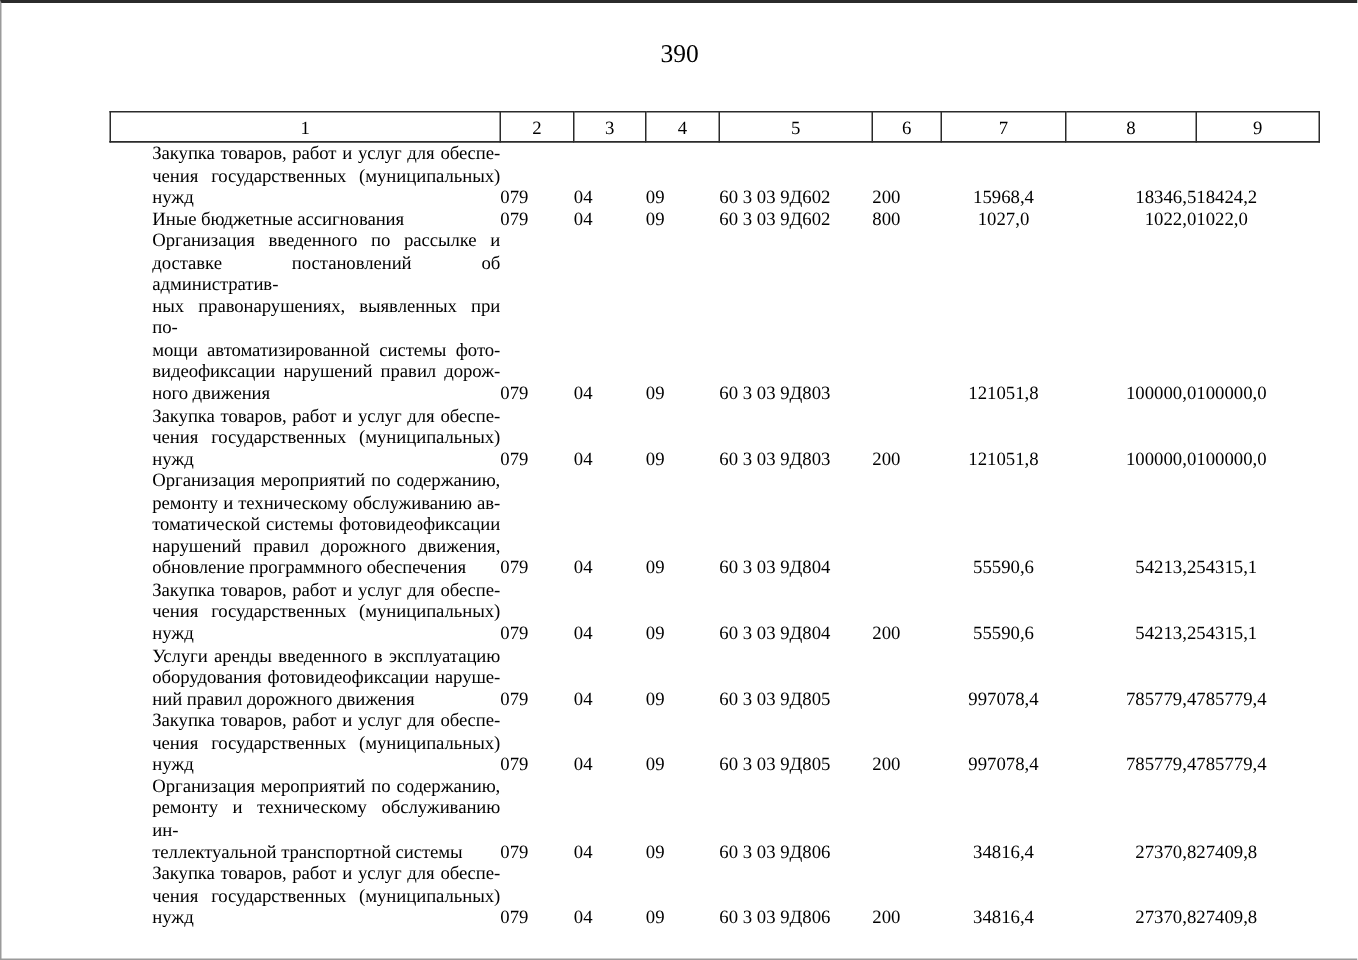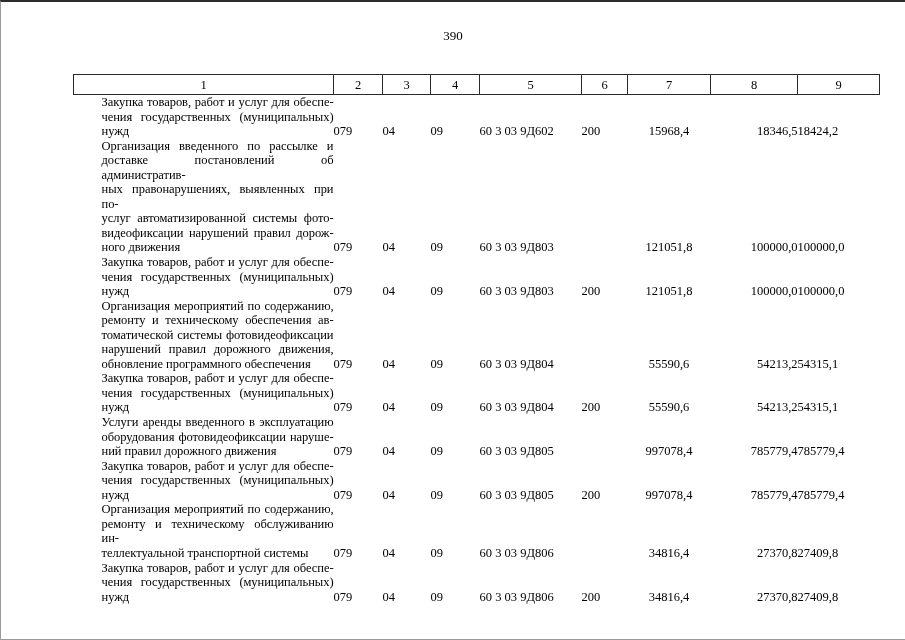--- a/index.html
+++ b/index.html
@@ -19,21 +19,21 @@
     font-family: "Liberation Serif", serif;
     color: #000000;
     overflow: hidden;
   }
   .page-number {
     position: absolute;
     top: 26px;
     left: 0;
     width: 100%;
     text-align: center;
-    font-size: 13px;
+    font-size: 17px;
     line-height: 15px;
   }
   table.budget-table {
     position: absolute;
     left: 72px;
     top: 72px;
     width: 806px;
     border-collapse: collapse;
     table-layout: fixed;
   }
@@ -103,24 +103,37 @@
           <td class="c3">04</td>
           <td class="c4">09</td>
           <td class="c5">60 3 03 9Д602</td>
           <td class="c6">200</td>
           <td class="c7">15968,4</td>
           <td class="c8">18346,5</td>
           <td class="c9">18424,2</td>
         </tr>
         <tr>
           <td class="c1">
+            <div class="line last">Иные бюджетные ассигнования</div>
+          </td>
+          <td class="c2">079</td>
+          <td class="c3">04</td>
+          <td class="c4">09</td>
+          <td class="c5">60 3 03 9Д602</td>
+          <td class="c6">800</td>
+          <td class="c7">1027,0</td>
+          <td class="c8">1022,0</td>
+          <td class="c9">1022,0</td>
+        </tr>
+        <tr>
+          <td class="c1">
             <div class="line">Организация введенного по рассылке и</div>
             <div class="line">доставке постановлений об административ-</div>
             <div class="line">ных правонарушениях, выявленных при по-</div>
-            <div class="line">услуг автоматизированной системы фото-</div>
+            <div class="line">мощи автоматизированной системы фото-</div>
             <div class="line">видеофиксации нарушений правил дорож-</div>
             <div class="line last">ного движения</div>
           </td>
           <td class="c2">079</td>
           <td class="c3">04</td>
           <td class="c4">09</td>
           <td class="c5">60 3 03 9Д803</td>
           <td class="c6"></td>
           <td class="c7">121051,8</td>
           <td class="c8">100000,0</td>
@@ -137,21 +150,21 @@
           <td class="c4">09</td>
           <td class="c5">60 3 03 9Д803</td>
           <td class="c6">200</td>
           <td class="c7">121051,8</td>
           <td class="c8">100000,0</td>
           <td class="c9">100000,0</td>
         </tr>
         <tr>
           <td class="c1">
             <div class="line">Организация мероприятий по содержанию,</div>
-            <div class="line">ремонту и техническому обеспечения ав-</div>
+            <div class="line">ремонту и техническому обслуживанию ав-</div>
             <div class="line">томатической системы фотовидеофиксации</div>
             <div class="line">нарушений правил дорожного движения,</div>
             <div class="line last">обновление программного обеспечения</div>
           </td>
           <td class="c2">079</td>
           <td class="c3">04</td>
           <td class="c4">09</td>
           <td class="c5">60 3 03 9Д804</td>
           <td class="c6"></td>
           <td class="c7">55590,6</td>

